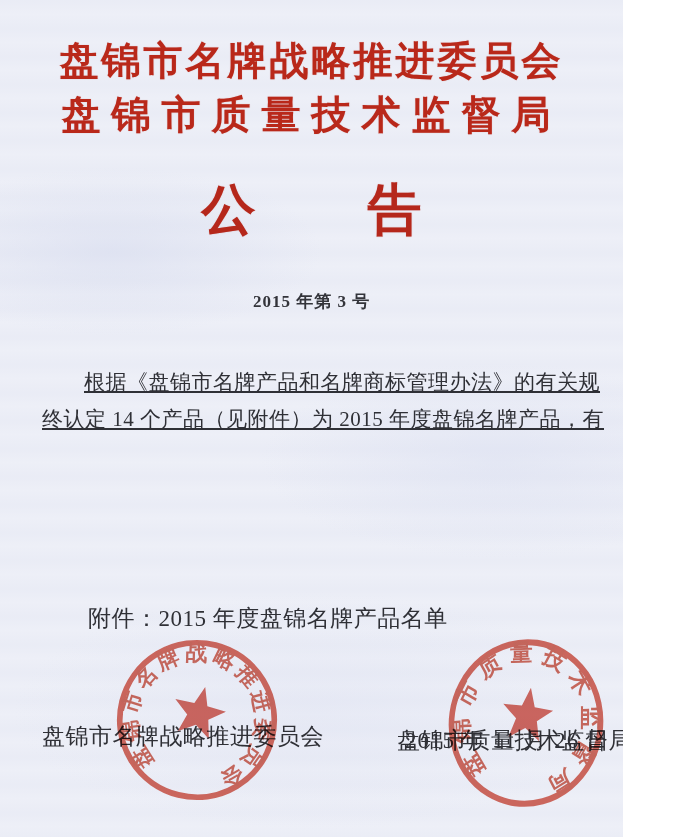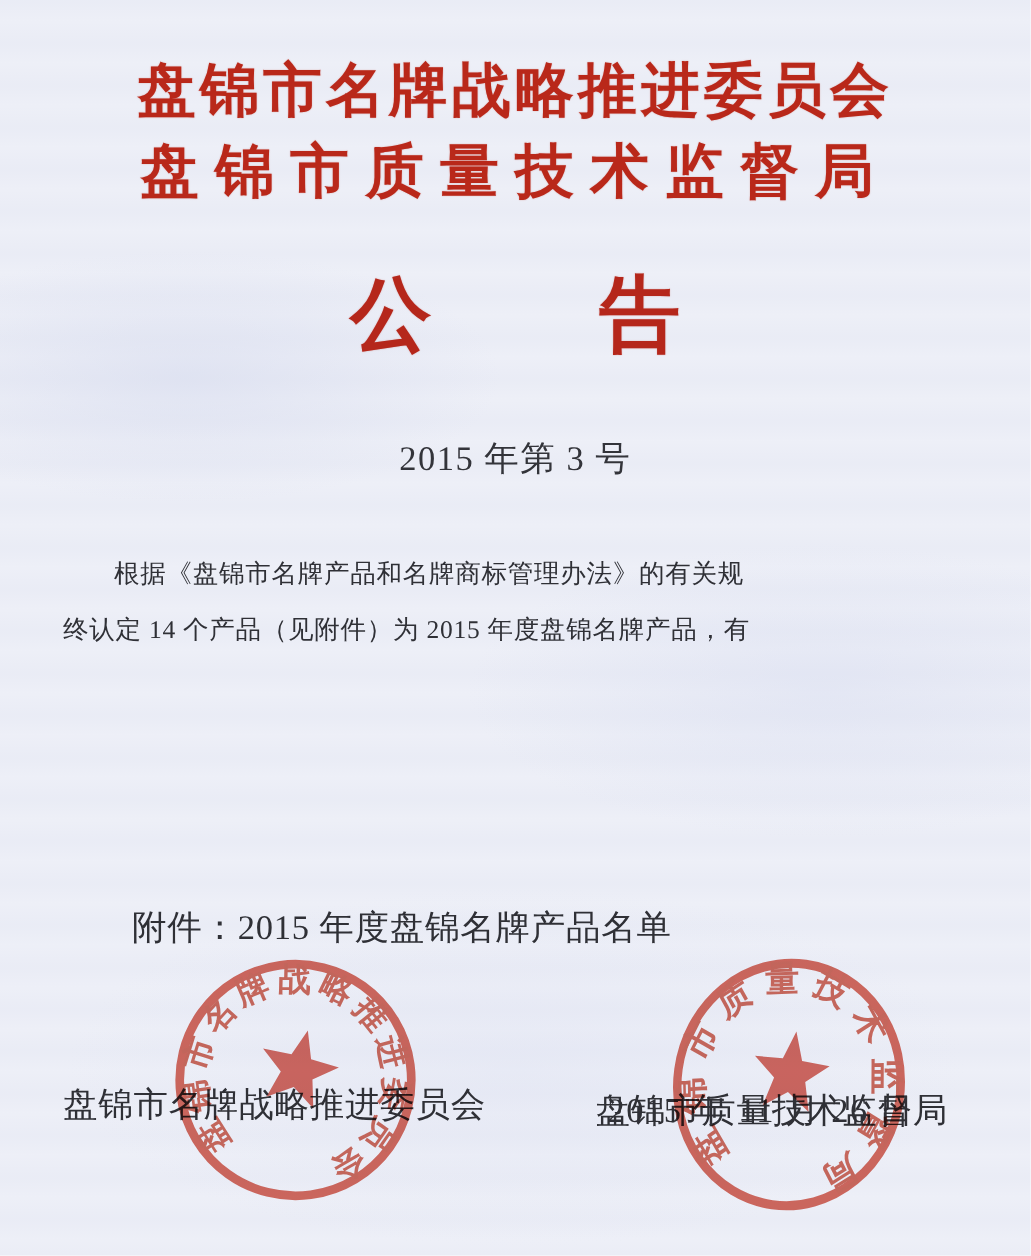--- a/index.html
+++ b/index.html
@@ -3,21 +3,21 @@
 <meta charset="utf-8">
 <style>
   * { margin: 0; padding: 0; box-sizing: border-box; }
   html, body { width: 687px; height: 837px; }
   body {
     font-family: "Liberation Serif", "DejaVu Serif", serif;
     overflow: hidden;
   }
   .page {
     position: relative;
-    width: 687px;
+    width: 623px;
     height: 837px;
     background-color: #edeff7;
     background-image:
       radial-gradient(ellipse 300px 120px at 18% 30%, rgba(214,219,238,0.55), rgba(214,219,238,0) 70%),
       radial-gradient(ellipse 340px 140px at 80% 55%, rgba(216,221,240,0.45), rgba(216,221,240,0) 70%),
       radial-gradient(ellipse 400px 160px at 50% 85%, rgba(222,226,242,0.4), rgba(222,226,242,0) 75%),
       repeating-linear-gradient(180deg, rgba(205,210,232,0.10) 0px, rgba(205,210,232,0.10) 2px, rgba(240,242,250,0.08) 14px, rgba(205,210,232,0.10) 28px);
     overflow: hidden;
   }
   .org-line {
@@ -43,31 +43,33 @@
     font-weight: bold;
     font-size: 54px;
     line-height: 1;
     text-shadow: 0 0 1px rgba(181,39,27,0.4);
   }
   .doc-number {
     position: absolute;
     top: 293px; left: 0; right: 0;
     text-align: center;
     color: #33343a;
-    font-size: 23px;
+    font-size: 17px;
     letter-spacing: 1px;
     line-height: 1.1;
+    font-weight: bold;
   }
   .body-block {
     position: absolute;
     top: 364px; left: 42px; right: 38px;
     color: #2f3036;
-    font-size: 17px;
+    font-size: 21px;
     line-height: 37.4px;
     letter-spacing: 0.5px;
+    text-decoration: underline;
   }
   .body-line { white-space: nowrap; }
   .indent { text-indent: 2em; }
   .attachment-line {
     position: absolute;
     top: 600px; left: 42px; right: 38px;
     color: #2f3036;
     font-size: 23px;
     line-height: 37.4px;
     letter-spacing: 0.5px;

